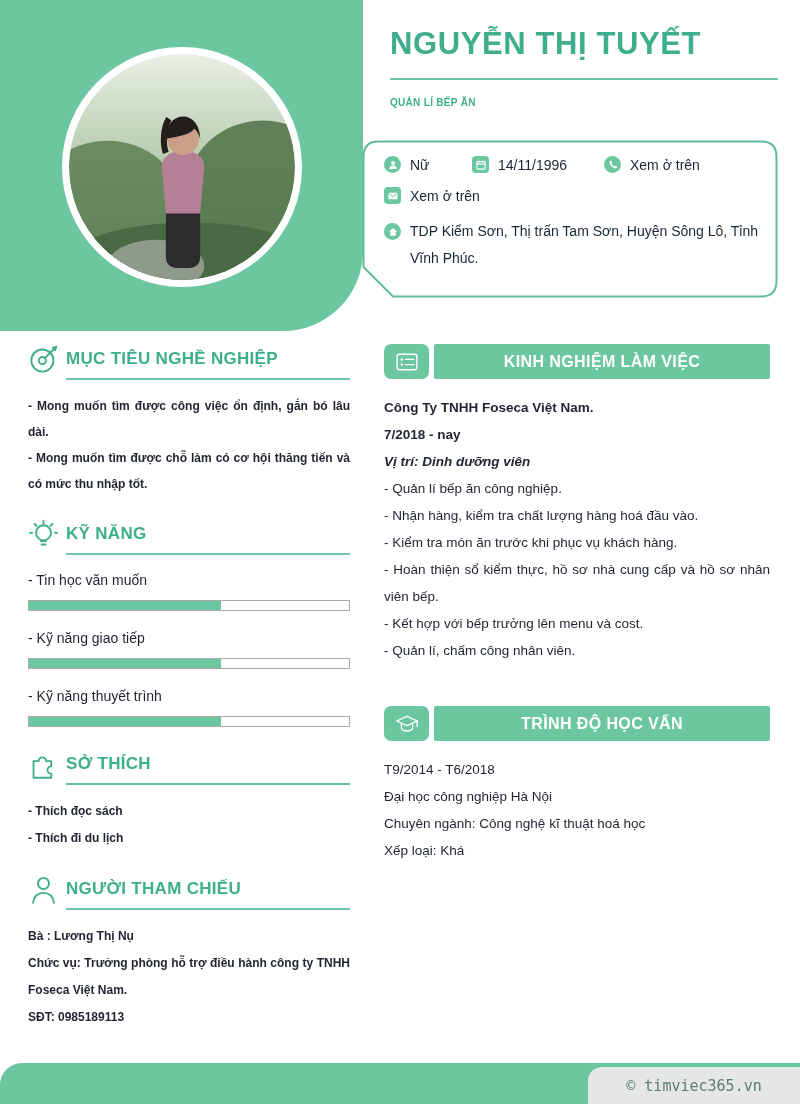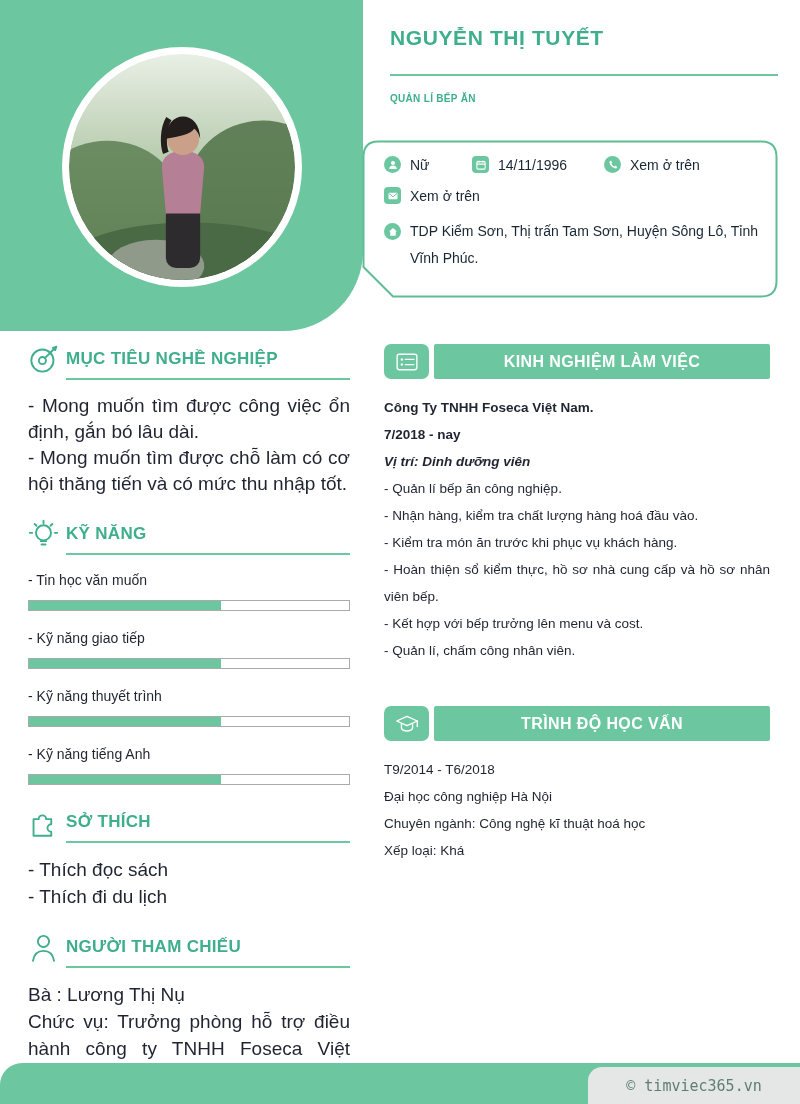--- a/index.html
+++ b/index.html
@@ -15,22 +15,22 @@
 
   
   .hero{position:absolute;left:0;top:0;width:363px;height:331px;background:var(--teal);
         border-bottom-right-radius:80px;}
   .photo-ring{position:absolute;left:62px;top:47px;width:240px;height:240px;border-radius:50%;
         background:#fff;display:flex;align-items:center;justify-content:center;}
   .photo{width:226px;height:226px;border-radius:50%;overflow:hidden;display:block;}
 
   
   .head-right{position:absolute;left:390px;top:26px;width:388px;}
-  .name{margin:0;font-size:21px;font-weight:700;letter-spacing:.6px;color:var(--teal-text);
-        padding-bottom:24px;border-bottom:2px solid var(--teal);}
+  .name{margin:0;font-size:31px;font-weight:700;letter-spacing:.6px;color:var(--teal-text);
+        padding-bottom:16px;border-bottom:2px solid var(--teal);}
   .job-title{margin-top:17px;font-size:10px;font-weight:700;letter-spacing:.3px;color:var(--teal-text);}
 
   
   .info-box{position:absolute;left:362px;top:140px;width:416px;height:158px;}
   .info-border{position:absolute;left:0;top:0;}
   .info-border path{stroke:var(--teal-border);stroke-width:2;fill:none;}
   .info-content{position:absolute;left:22px;top:16px;right:16px;}
   .info-row{display:flex;align-items:center;margin-bottom:14px;font-size:14px;color:#182633;}
   .info-row.addr{align-items:flex-start;line-height:27px;margin-bottom:0;}
   .info-row.addr .chip{margin-top:5px;}
@@ -43,21 +43,21 @@
   .chip svg{width:12px;height:12px;display:block;}
 
   
   .left-col{position:absolute;left:28px;top:344px;width:322px;}
   .lsec-h{display:flex;align-items:flex-end;gap:7px;margin-bottom:13px;}
   .sic{width:31px;height:31px;flex:0 0 auto;margin-bottom:5px;}
   .sic svg{width:100%;height:100%;display:block;stroke:var(--teal-text);fill:none;stroke-width:1.7;
            stroke-linecap:round;stroke-linejoin:round;}
   .ht{flex:1;font-size:17px;font-weight:700;letter-spacing:.3px;color:var(--teal-text);
       padding-bottom:9px;border-bottom:2px solid var(--teal);}
-  .ltext{font-size:19px;line-height:26px;}
+  .ltext{font-size:12px;line-height:26px;font-weight:bold;}
   .tline{text-align:justify;}
   .lsec{margin-bottom:22px;}
   .skill{margin-bottom:15px;}
   .skill-label{font-size:14px;line-height:24px;margin:0 0 8px;}
   .skill-bar{height:11px;border:1px solid #aaaaaa;background:#fff;}
   .skill-fill{height:100%;background:var(--teal);}
   .hob .ltext,.ref .ltext{line-height:27px;}
 
   
   .right-col{position:absolute;left:384px;top:344px;width:386px;}
@@ -219,26 +219,20 @@
     </div>
   </div>
 
   <div class="skill">
     <div class="skill-label">- Kỹ năng thuyết trình</div>
     <div class="skill-bar">
       <div class="skill-fill" style="width: 60%;"></div>
     </div>
   </div>
 
-  <div class="skill">
-    <div class="skill-label">- Kỹ năng tiếng Anh</div>
-    <div class="skill-bar">
-      <div class="skill-fill" style="width: 60%;"></div>
-    </div>
-  </div>
 </div>
     </div>
 
     <div class="lsec hob">
       <div class="lsec-h">
         <span class="sic">
           <svg viewBox="0 0 28 28">
               <path d="M5 11h4.6a3.3 3.3 0 1 1 6.8 0H21v4.6a3.3 3.3 0 1 0 0 6.8V26H5z"></path>
             </svg>
         </span>

